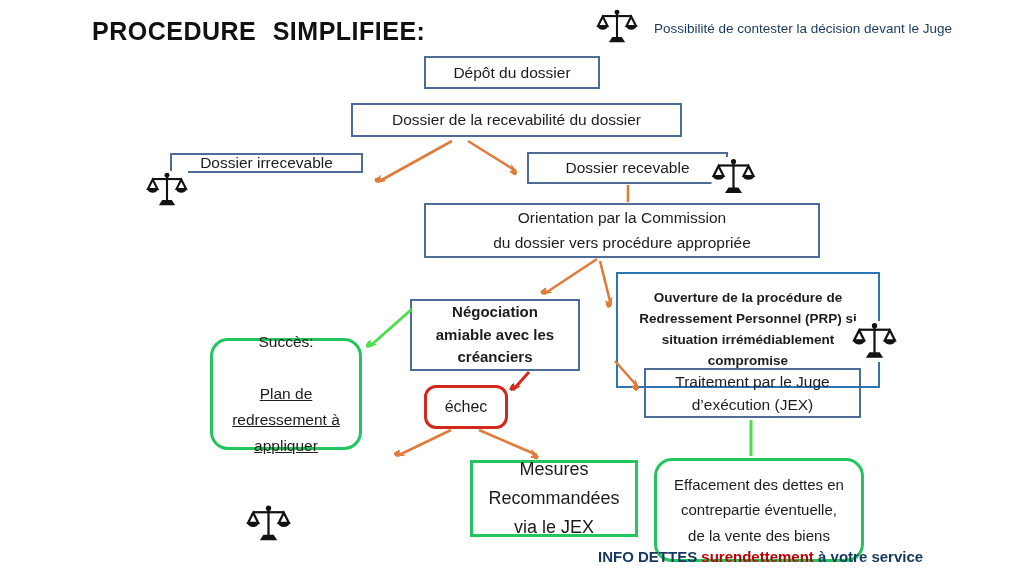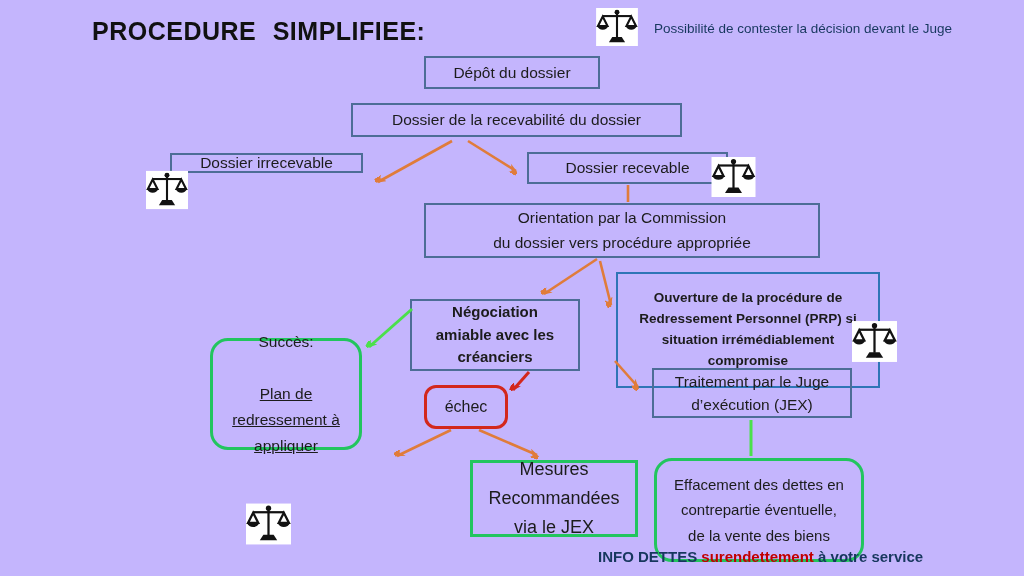--- a/index.html
+++ b/index.html
@@ -4,21 +4,21 @@
 <style>
   * { margin: 0; padding: 0; box-sizing: border-box; }
   html,body { width:1024px; height:576px; }
   body {
     font-family: "Liberation Sans", sans-serif;
     background: #fbe5d6;
     position: relative;
     overflow: hidden;
     color: #1a1a1a;
   }
-  #slide { position:absolute; inset:0; width:1024px; height:576px; background:#c4b5fd; }
+  #slide { position:absolute; inset:0; width:1024px; height:576px; background:#ffffff; }
 
   .title {
     position:absolute; left:92px; top:17px;
     font-size:25px; font-weight:bold; color:#111;
     letter-spacing:0.5px; word-spacing:9px;
   }
   .top-note {
     position:absolute; left:654px; top:21px; width:300px;
     font-size:13.5px; color:#17375e;
   }
@@ -37,21 +37,21 @@
 
   #depot        { left:424px; top:56px;  width:176px; height:33px; }
   #examen       { left:351px; top:103px; width:331px; height:34px; }
   #irrecevable  { left:170px; top:153px; width:193px; height:20px; }
   #recevable    { left:527px; top:152px; width:201px; height:32px; }
   #orientation  { left:424px; top:203px; width:396px; height:55px; line-height:1.6; }
   #negociation  { left:410px; top:299px; width:170px; height:72px; font-size:15px; }
   #ouverture    { left:616px; top:272px; width:264px; height:116px; font-size:13.5px; line-height:1.55; }
   #succes       { left:210px; top:338px; width:152px; height:112px; line-height:1.68; }
   #echec        { left:424px; top:385px; width:84px;  height:44px; font-size:16px; }
-  #traitement   { left:644px; top:368px; width:200px; height:50px;margin-left:8px; }
+  #traitement   { left:644px; top:368px; width:217px; height:50px; }
   #mesures-imposees      { left:268px; top:462px; width:180px; height:72px; font-size:14.5px; line-height:1.6; }
   #mesures-recommandees  { left:470px; top:460px; width:168px; height:77px; font-size:18px;  line-height:1.6; }
   #effacement   { left:654px; top:458px; width:210px; height:104px; font-size:15px; line-height:1.7; }
 
   #succes .underl { text-decoration:underline; }
 
   .footer {
     position:absolute; left:598px; top:548px;
     font-size:15px; font-weight:bold; white-space:nowrap;
   }

